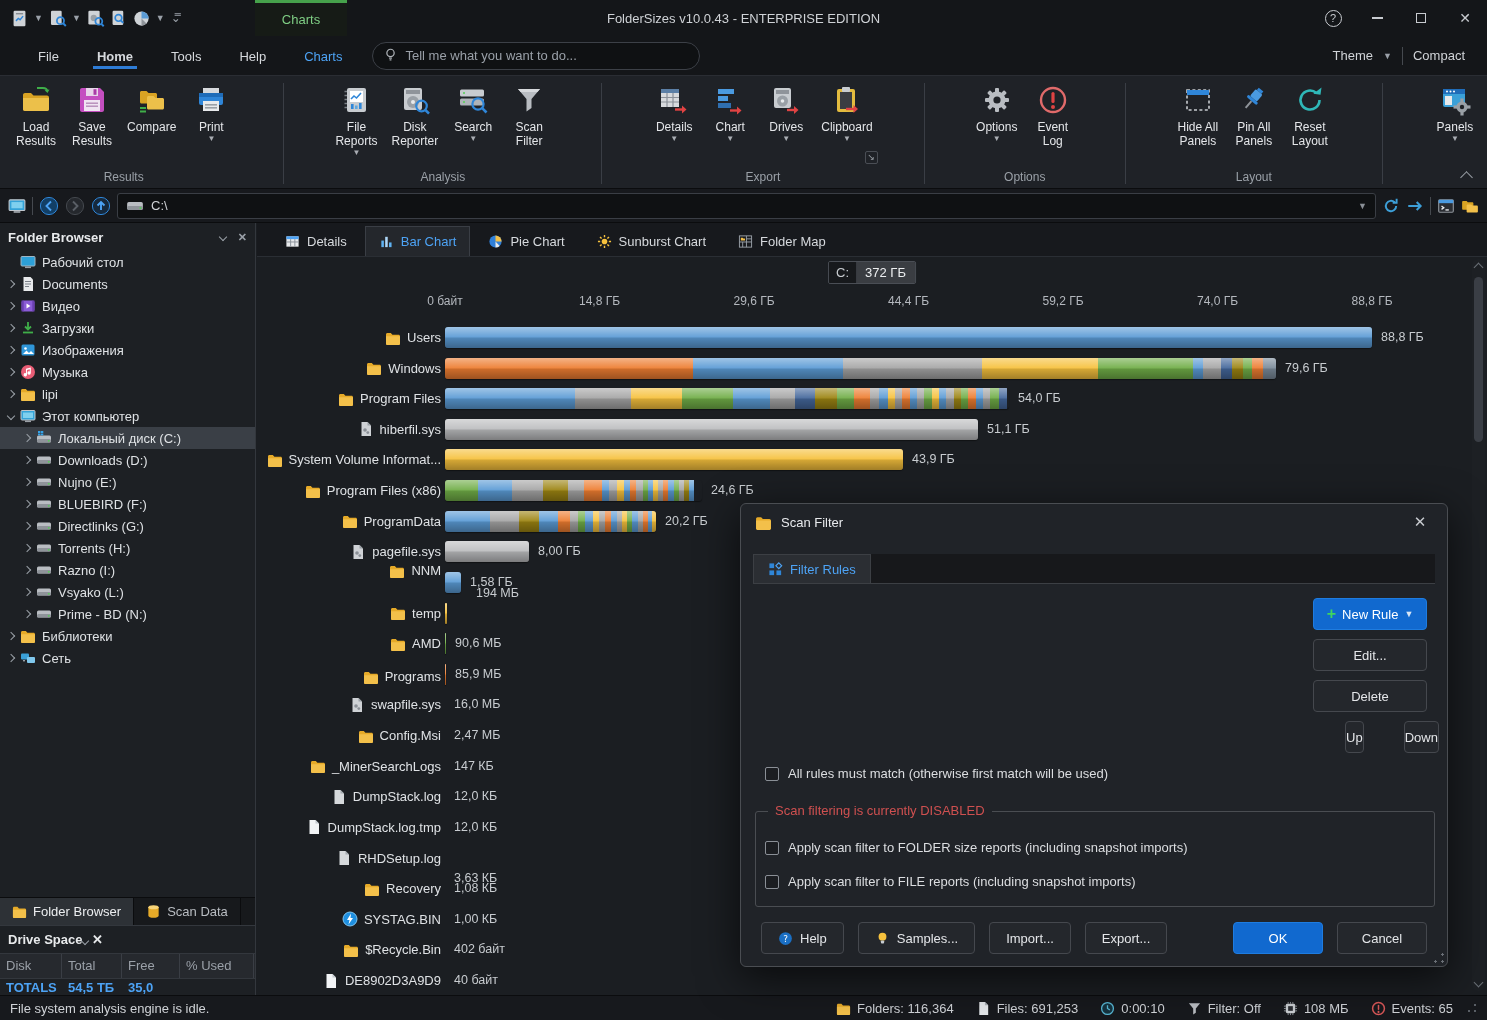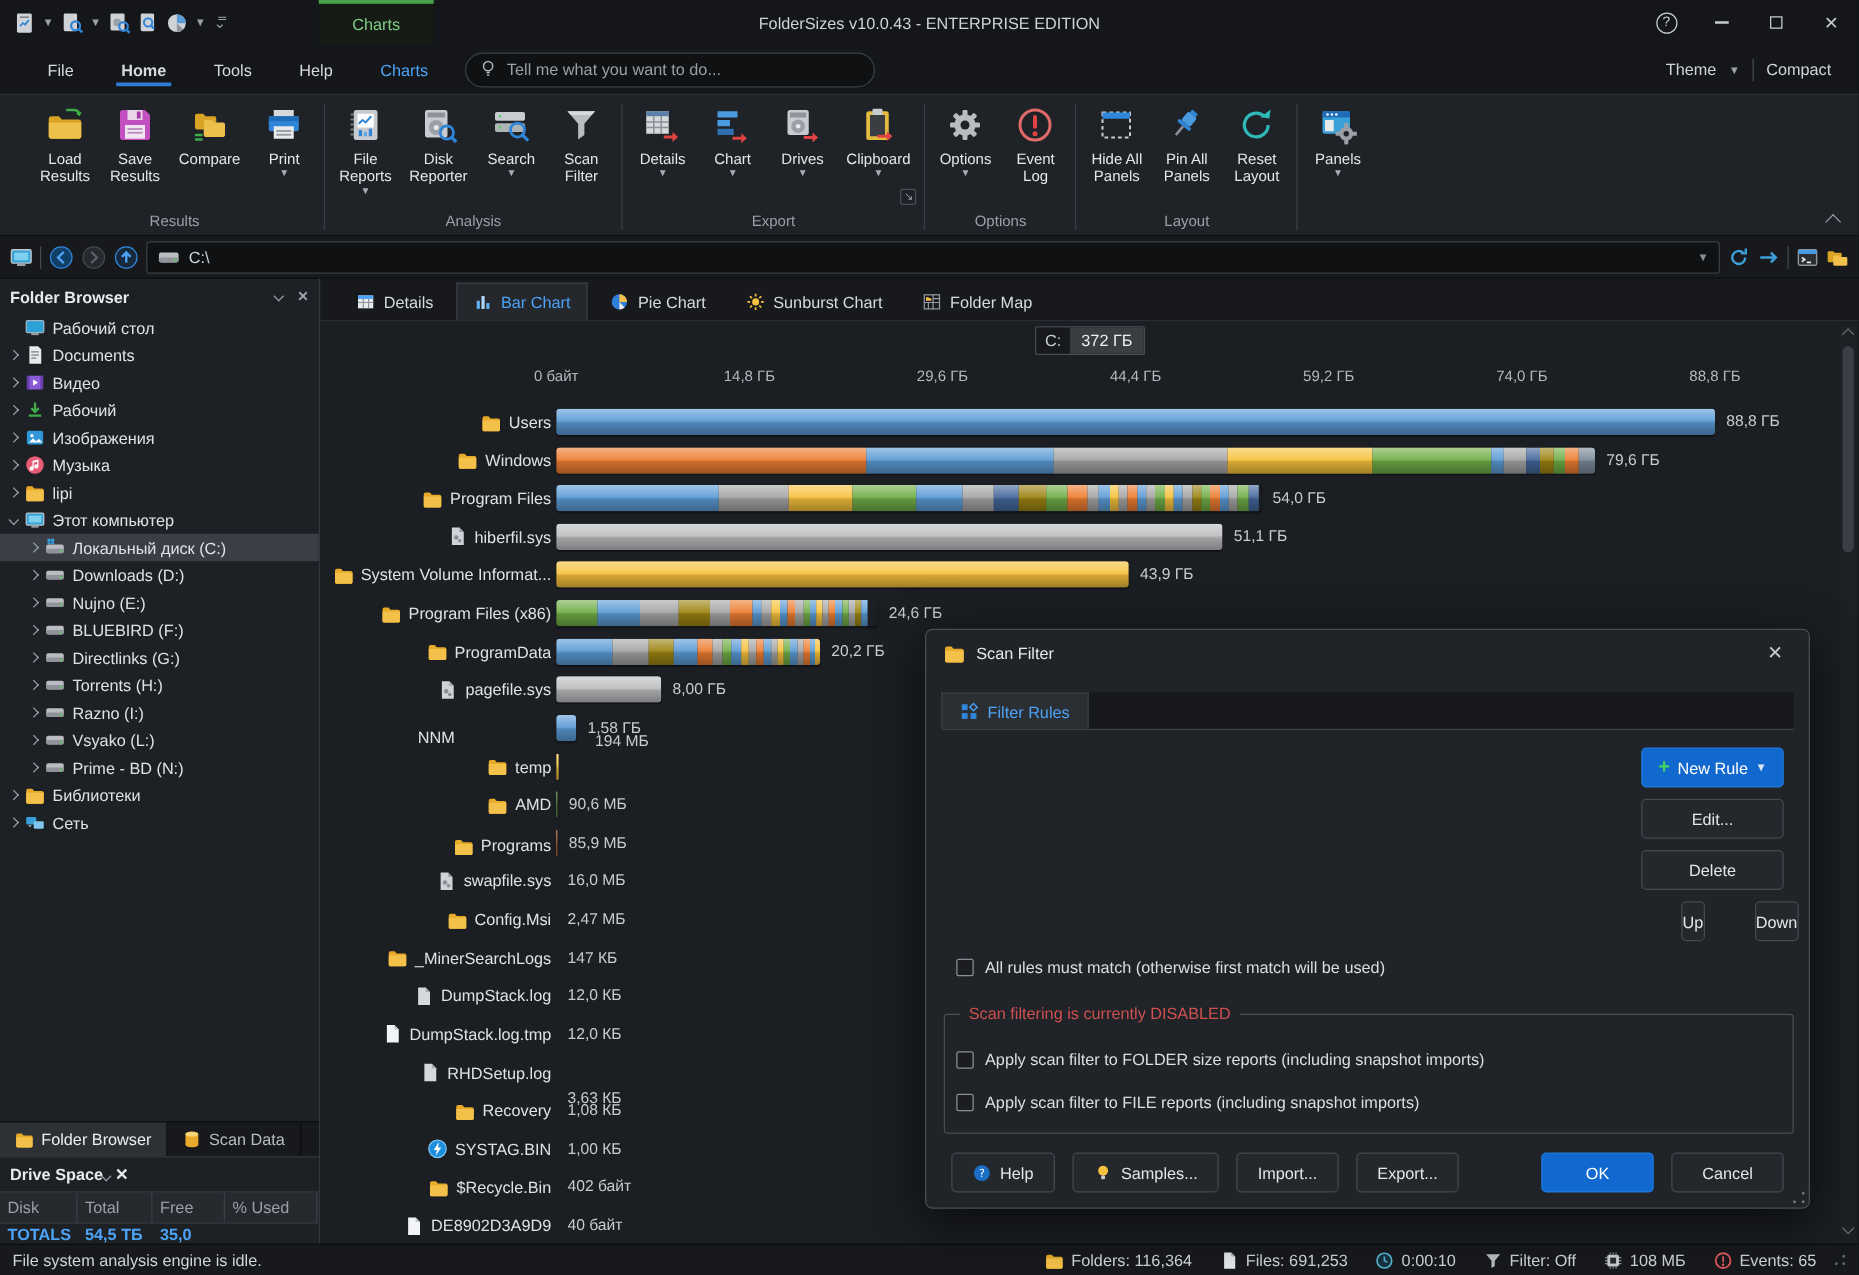--- a/index.html
+++ b/index.html
@@ -29,21 +29,21 @@
   .menu-item.accent { color:#4da3f5; }
   .tellme { margin-left:14px; width:328px; height:28px; background:#0f1113; border:1px solid #3c4047; border-radius:14px; display:flex; align-items:center; padding:0 10px; gap:7px; }
   .tellme svg { width:15px; height:15px; }
   .tellme input { flex:1; background:transparent; border:none; outline:none; color:#d6d9dd; font-family:inherit; font-size:13px; }
   .tellme input::placeholder { color:#9aa0a8; }
   .menubar-right { margin-left:auto; display:flex; align-items:center; gap:10px; padding-right:22px; color:#d0d3d7; }
   .v-div { width:1px; height:18px; background:#45494f; }
   .small-chev { color:#9aa0a8; font-size:9px; }
 
   
-  .ribbon { position:absolute; top:75px; left:0; right:0; height:114px; background:#1f2227; border-top:1px solid #2a2d33; border-bottom:1px solid #0b0c0e; display:flex; padding:3px 0 0 20px; }
+  .ribbon { position:absolute; top:75px; left:0; right:0; height:114px; background:#1f2227; border-top:1px solid #2a2d33; border-bottom:1px solid #0b0c0e; display:flex; padding:3px 0 0 4px;justify-content:space-between; }
   .rgroup { position:relative; display:flex; flex-direction:column; padding:0 4px; }
   .rgroup-items { display:flex; flex:1; align-items:flex-start; }
   .ritem { min-width:56px; padding:5px 7px 2px; display:flex; flex-direction:column; align-items:center; border-radius:3px; }
   .ritem .icon svg { width:32px; height:32px; display:block; }
   .rlabel { margin-top:4px; font-size:12px; line-height:14px; text-align:center; color:#e4e6e9; white-space:nowrap; }
   .rchev { font-size:8px; color:#a9adb3; text-align:center; line-height:10px; }
   .rgroup-name { height:20px; text-align:center; color:#9aa0a7; font-size:12px; line-height:18px; }
   .rdivider { width:1px; background:#3a3e45; margin:4px 0; }
   .launcher { position:absolute; right:6px; bottom:24px; font-size:9px; color:#9aa0a7; border:1px solid #4a4e55; width:13px; height:13px; line-height:11px; text-align:center; border-radius:2px; }
   .ribbon-collapse { position:absolute; right:16px; bottom:6px; width:9px; height:9px; border-left:1.6px solid #9aa0a7; border-top:1.6px solid #9aa0a7; transform:rotate(45deg); }
@@ -674,21 +674,21 @@
           <span>Видео</span>
         </div>
         <div class="trow" style="padding-left: 8px;">
           <span class="chev"></span>
           <span class="icon">
             <svg viewBox="0 0 16 16">
               <path d="M8 2v7M5 6.5L8 9.5l3-3" stroke="#3fae49" stroke-width="1.8" fill="none"></path>
               <path d="M3 12.5h10" stroke="#3fae49" stroke-width="1.8"></path>
             </svg>
           </span>
-          <span>Рабочий</span>
+          <span>Загрузки</span>
         </div>
         <div class="trow" style="padding-left: 8px;">
           <span class="chev"></span>
           <span class="icon">
             <svg viewBox="0 0 16 16">
               <rect x="1.5" y="2.5" width="13" height="11" rx="1.5" fill="#2f96d8"></rect>
               <circle cx="5.5" cy="6.5" r="1.3" fill="#fff"></circle>
               <path d="M3 12l3.5-3.5 2.5 2.5 2-2L14 12z" fill="#fff"></path>
             </svg>
           </span>
@@ -1136,21 +1136,21 @@
                 <circle cx="7" cy="9" r="1.8" fill="#8a8f96"></circle>
                 <circle cx="9.8" cy="11.6" r="1.4" fill="#8a8f96"></circle>
               </svg>
             </span>
             <span>pagefile.sys</span>
           </div>
           <div class="cbar" style="top: 284.34px; left: 188px; width: 84px;">
             <div class="cseg" style="width: 100%; background-color: rgb(188, 189, 191);"></div>
           </div>
           <span class="cval" style="top: 284.34px; left: 281px;">8,00 ГБ</span>
-          <div class="crow-label" style="top: 319px; height: 21px; flex-direction: column;">
+          <div class="crow-label" style="top: 303px; height: 21px;">
             <span class="icon">
               <svg viewBox="0 0 16 16">
                 <path d="M1 4.5C1 3.7 1.6 3 2.4 3h3.4l1.6 1.7h6.2c.8 0 1.4.7 1.4 1.5v7.3c0 .8-.6 1.5-1.4 1.5H2.4c-.8 0-1.4-.7-1.4-1.5z" fill="#e6aa28"></path>
                 <path d="M1 6.2h14v7.3c0 .8-.6 1.5-1.4 1.5H2.4c-.8 0-1.4-.7-1.4-1.5z" fill="#f3c04a"></path>
               </svg>
             </span>
             <span>NNM</span>
           </div>
           <div class="cbar" style="top: 314.96px; left: 188px; width: 16px;">
             <div class="cseg" style="width: 100%; background-color: rgb(91, 155, 213);"></div>

